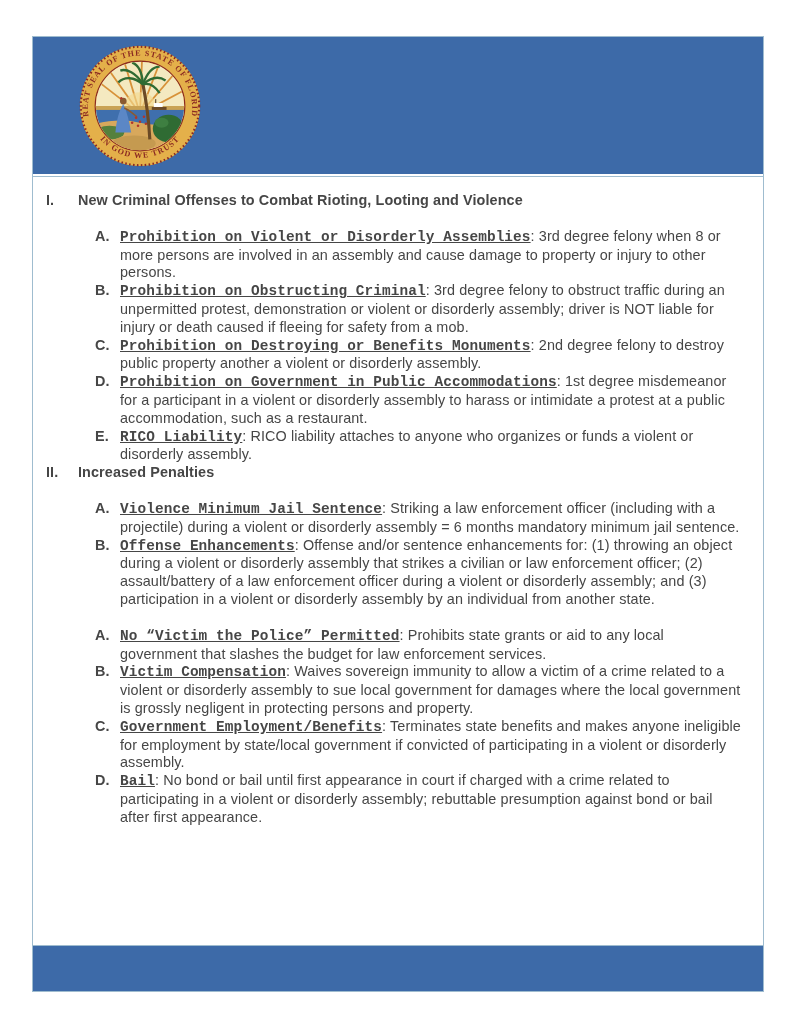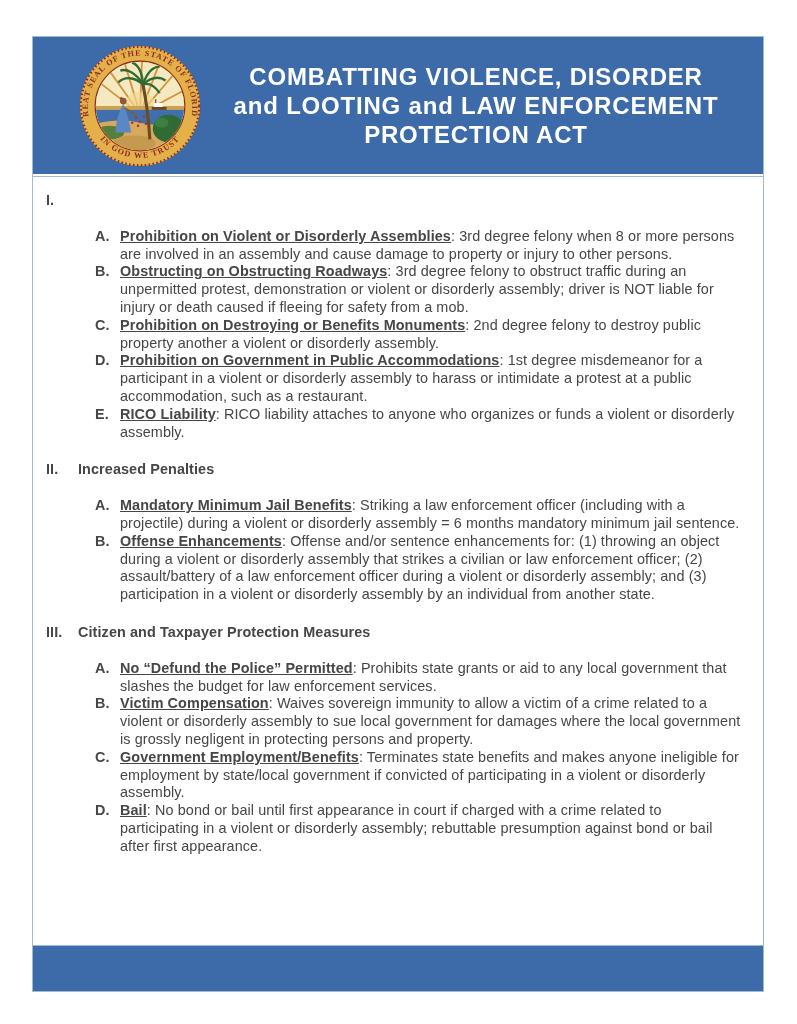--- a/index.html
+++ b/index.html
@@ -31,27 +31,27 @@
     padding:0 26px 0 14px;
   }
   .divider-gap{height:3px;background:#fff;border-bottom:1px solid var(--border);}
   
   .content{
     height:768px;overflow:hidden;
     padding:15px 22px 0 13px;
     font-size:14.4px;line-height:17.8px;letter-spacing:0.1px;
   }
   .section{margin-top:0;}
-  .section + .section{margin-top:20px;}
+  .section + .section{}
   .sec-head{display:flex;font-weight:bold;}
   .numeral{width:32px;flex-shrink:0;}
   .items{margin-top:18px;margin-left:49px;}
   .item{position:relative;padding-left:25px;}
   .letter{position:absolute;left:0;top:0;font-weight:bold;}
-  .term{font-weight:bold;text-decoration:underline;}
+  .term{font-weight:bold;text-decoration:underline;font-family:Liberation Mono, monospace;}
   .sep{font-weight:normal;}
   
   .footer-band{height:46px;background:var(--band);border-top:1px solid var(--border);}
 </style>
 </head>
 <body>
 
 <div class="page">
   <div class="doc">
 
@@ -121,41 +121,37 @@
         </g>
 
         <text font-size="8.2" font-weight="bold" fill="#8b2a22" letter-spacing="1" font-family="Liberation Serif, serif">
           <textPath href="#arcT" startOffset="50%" text-anchor="middle">GREAT SEAL OF THE STATE OF FLORIDA</textPath>
         </text>
         <text font-size="8.2" font-weight="bold" fill="#8b2a22" letter-spacing="1.2" font-family="Liberation Serif, serif">
           <textPath href="#arcB" startOffset="50%" text-anchor="middle">IN GOD WE TRUST</textPath>
         </text>
       </svg>
 
-      <div class="title-block">
-          <div>COMBATTING VIOLENCE, DISORDER</div>
-          <div>and LOOTING and LAW ENFORCEMENT</div>
-          <div>PROTECTION ACT</div>
-        </div>
     </div>
 
     <div class="divider-gap"></div>
 
     <div class="content">
   <section class="section">
     <div class="sec-head">
       <span class="numeral">I.</span>
+      <span class="sec-title">New Criminal Offenses to Combat Rioting, Looting and Violence</span>
     </div>
     <div class="items">
   <div class="item">
     <span class="letter">A.</span><span class="term">Prohibition on Violent or Disorderly Assemblies</span><span class="sep">: </span><span class="txt">3rd degree felony when 8 or more persons are involved in an assembly and cause damage to property or injury to other persons.</span>
   </div>
 
   <div class="item">
-    <span class="letter">B.</span><span class="term">Obstructing on Obstructing Roadways</span><span class="sep">: </span><span class="txt">3rd degree felony to obstruct traffic during an unpermitted protest, demonstration or violent or disorderly assembly; driver is NOT liable for injury or death caused if fleeing for safety from a mob.</span>
+    <span class="letter">B.</span><span class="term">Prohibition on Obstructing Criminal</span><span class="sep">: </span><span class="txt">3rd degree felony to obstruct traffic during an unpermitted protest, demonstration or violent or disorderly assembly; driver is NOT liable for injury or death caused if fleeing for safety from a mob.</span>
   </div>
 
   <div class="item">
     <span class="letter">C.</span><span class="term">Prohibition on Destroying or Benefits Monuments</span><span class="sep">: </span><span class="txt">2nd degree felony to destroy public property another a violent or disorderly assembly.</span>
   </div>
 
   <div class="item">
     <span class="letter">D.</span><span class="term">Prohibition on Government in Public Accommodations</span><span class="sep">: </span><span class="txt">1st degree misdemeanor for a participant in a violent or disorderly assembly to harass or intimidate a protest at a public accommodation, such as a restaurant.</span>
   </div>
 
@@ -165,37 +161,33 @@
 </div>
   </section>
 
   <section class="section">
     <div class="sec-head">
       <span class="numeral">II.</span>
       <span class="sec-title">Increased Penalties</span>
     </div>
     <div class="items">
   <div class="item">
-    <span class="letter">A.</span><span class="term">Mandatory Minimum Jail Benefits</span><span class="sep">: </span><span class="txt">Striking a law enforcement officer (including with a projectile) during a violent or disorderly assembly = 6 months mandatory minimum jail sentence.</span>
+    <span class="letter">A.</span><span class="term">Violence Minimum Jail Sentence</span><span class="sep">: </span><span class="txt">Striking a law enforcement officer (including with a projectile) during a violent or disorderly assembly = 6 months mandatory minimum jail sentence.</span>
   </div>
 
   <div class="item">
     <span class="letter">B.</span><span class="term">Offense Enhancements</span><span class="sep">: </span><span class="txt">Offense and/or sentence enhancements for: (1) throwing an object during a violent or disorderly assembly that strikes a civilian or law enforcement officer; (2) assault/battery of a law enforcement officer during a violent or disorderly assembly; and (3) participation in a violent or disorderly assembly by an individual from another state.</span>
   </div>
 </div>
   </section>
 
   <section class="section">
-    <div class="sec-head">
-      <span class="numeral">III.</span>
-      <span class="sec-title">Citizen and Taxpayer Protection Measures</span>
-    </div>
     <div class="items">
   <div class="item">
-    <span class="letter">A.</span><span class="term">No “Defund the Police” Permitted</span><span class="sep">: </span><span class="txt">Prohibits state grants or aid to any local government that slashes the budget for law enforcement services.</span>
+    <span class="letter">A.</span><span class="term">No “Victim the Police” Permitted</span><span class="sep">: </span><span class="txt">Prohibits state grants or aid to any local government that slashes the budget for law enforcement services.</span>
   </div>
 
   <div class="item">
     <span class="letter">B.</span><span class="term">Victim Compensation</span><span class="sep">: </span><span class="txt">Waives sovereign immunity to allow a victim of a crime related to a violent or disorderly assembly to sue local government for damages where the local government is grossly negligent in protecting persons and property.</span>
   </div>
 
   <div class="item">
     <span class="letter">C.</span><span class="term">Government Employment/Benefits</span><span class="sep">: </span><span class="txt">Terminates state benefits and makes anyone ineligible for employment by state/local government if convicted of participating in a violent or disorderly assembly.</span>
   </div>
 

